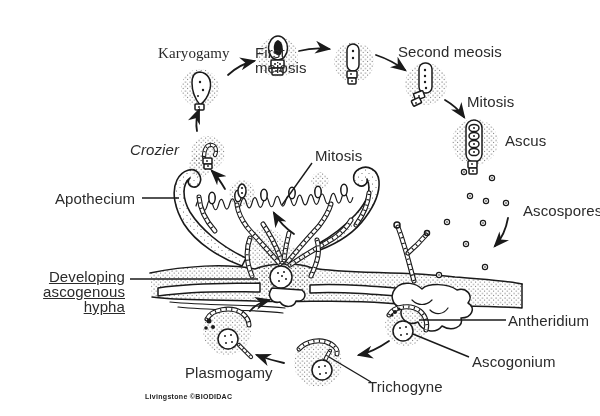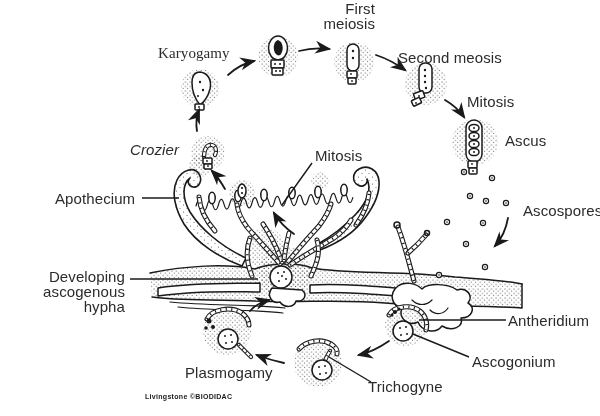--- a/index.html
+++ b/index.html
@@ -1,21 +1,21 @@
 <!DOCTYPE html>
 <html><head>
 <meta charset="utf-8">
 <style>
   html,body{margin:0;padding:0;background:#fff;}
   .stage{position:relative;width:600px;height:416px;background:#ffffff;
          font-family:"Liberation Sans",sans-serif;overflow:hidden;}
   .stage svg{position:absolute;left:0;top:0;}
   .lbl{position:absolute;color:#2b2b2b;font-size:15px;line-height:15px;
        white-space:pre-line;letter-spacing:0.1px;}
-  .center{text-align:right;}
+  .center{text-align:left;margin-top:44px;}
   .right{text-align:right;}
   .credit{font-size:7px;font-weight:bold;letter-spacing:0.3px;color:#1a1a1a;}
 
   
   .ink{stroke:#1a1a1a;fill:none;stroke-width:1.5;stroke-linecap:round;stroke-linejoin:round;}
   .thin{stroke:#1a1a1a;fill:none;stroke-width:1.2;stroke-linecap:round;}
   .fillw{fill:#ffffff;stroke:#1a1a1a;stroke-width:1.5;stroke-linejoin:round;}
   .fillst{fill:url(#dotsL);stroke:#1a1a1a;stroke-width:1.6;stroke-linejoin:round;}
   .stip{fill:url(#dots);stroke:none;}
   .arrow{stroke:#1a1a1a;stroke-width:1.8;fill:none;marker-end:url(#ah);stroke-linecap:round;}
@@ -339,35 +339,35 @@
     <line class="lead" x1="413" y1="334" x2="469" y2="357"></line>
     <line class="lead" x1="329" y1="357" x2="371" y2="382"></line>
   </g>
 </svg>
 
 <div class="lbl center" style="left:255px;top:1px;width:120px;">First
 meiosis</div>
 
 <div class="lbl" style="left:158px;top:46px;font-family:Liberation Serif, serif;">Karyogamy</div>
 
-<div class="lbl" style="left:398px;top:44px;margin-top:6px;">Second meosis</div>
+<div class="lbl" style="left:398px;top:44px;">Second meosis</div>
 
 <div class="lbl" style="left:467px;top:94px;">Mitosis</div>
 
 <div class="lbl" style="left:505px;top:133px;">Ascus</div>
 
 <div class="lbl" style="left:523px;top:203px;">Ascospores</div>
 
 <div class="lbl" style="left:130px;top:142px;font-style:italic;">Crozier</div>
 
 <div class="lbl" style="left:315px;top:148px;">Mitosis</div>
 
 <div class="lbl" style="left:55px;top:191px;">Apothecium</div>
 
-<div class="lbl right" style="left:0px;top:269px;width:125px;">Developing
+<div class="lbl right" style="left:0px;top:269px;width:125px;text-decoration:underline;">Developing
 ascogenous hypha</div>
 
 <div class="lbl" style="left:508px;top:313px;">Antheridium</div>
 
 <div class="lbl" style="left:472px;top:354px;">Ascogonium</div>
 
 <div class="lbl" style="left:185px;top:365px;">Plasmogamy</div>
 
 <div class="lbl" style="left:368px;top:379px;">Trichogyne</div>
 

